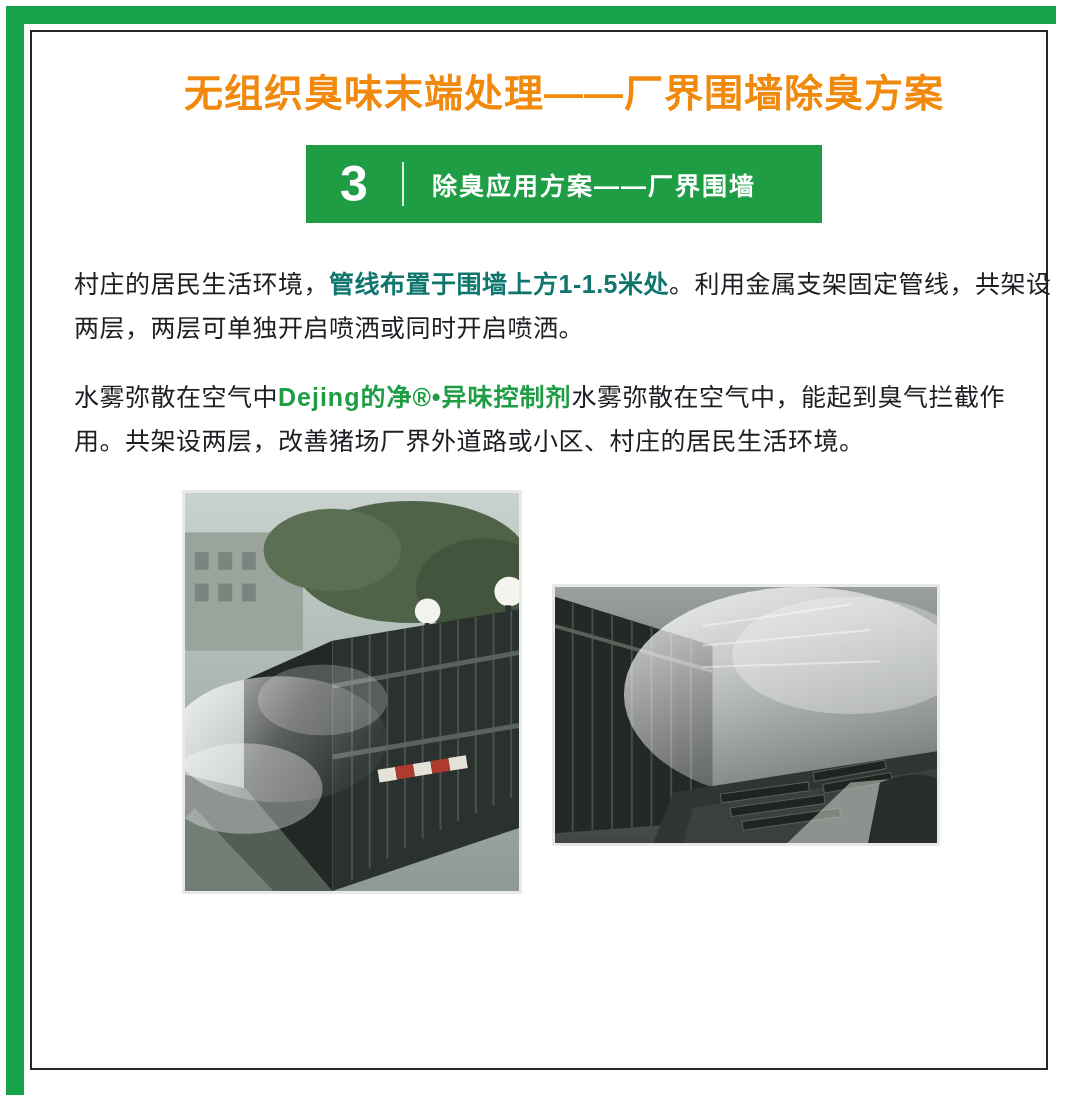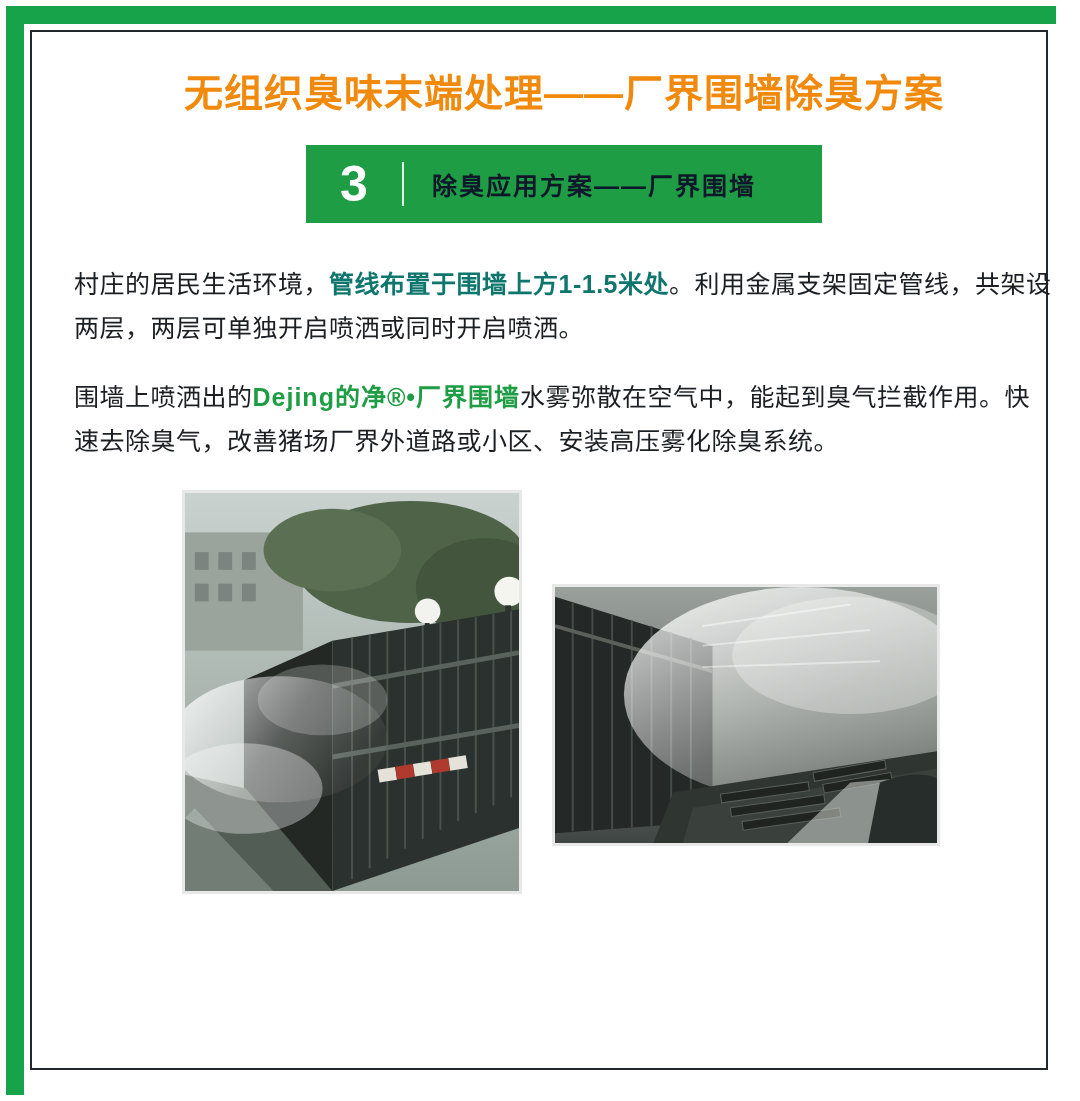--- a/index.html
+++ b/index.html
@@ -92,21 +92,21 @@
     flex: 0 0 auto;
   }
   .section-divider {
     width: 2px;
     height: 44px;
     background: #ffffff;
     opacity: .85;
     flex: 0 0 auto;
   }
   .section-label {
-    color: #0f172a;
+    color: #ffffff;
     font-size: 25px;
     font-weight: bold;
     letter-spacing: 2px;
     padding-left: 28px;
   }
 
   
   .para {
     color: #1b1f23;
     font-size: 25px;
@@ -169,21 +169,21 @@
       <div class="section-number">3</div>
       <div class="section-divider"></div>
       <div class="section-label">除臭应用方案——厂界围墙</div>
     </div>
 
     <p class="para">
       <span>村庄的居民生活环境，</span><span class="hl">管线布置于围墙上方1-1.5米处</span><span>。利用金属支架固定管线，共架设两层，两层可单独开启喷洒或同时开启喷洒。</span>
     </p>
 
     <p class="para">
-      <span>围墙上喷洒出的</span><span class="brand">Dejing的净®•厂界围墙</span><span>水雾弥散在空气中，能起到臭气拦截作用。快速去除臭气，改善猪场厂界外道路或小区、安装高压雾化除臭系统。</span>
+      <span>水雾弥散在空气中</span><span class="brand">Dejing的净®•异味控制剂</span><span>水雾弥散在空气中，能起到臭气拦截作用。共架设两层，改善猪场厂界外道路或小区、村庄的居民生活环境。</span>
     </p>
 
     <div class="photos">
 
       <div class="photo photo-a">
         <svg viewBox="0 0 340 404" preserveAspectRatio="none">
           <defs>
             <linearGradient id="skyA" x1="0" y1="0" x2="0" y2="1">
               <stop offset="0%" stop-color="#c9d2cf"></stop>
               <stop offset="100%" stop-color="#8d9a93"></stop>

